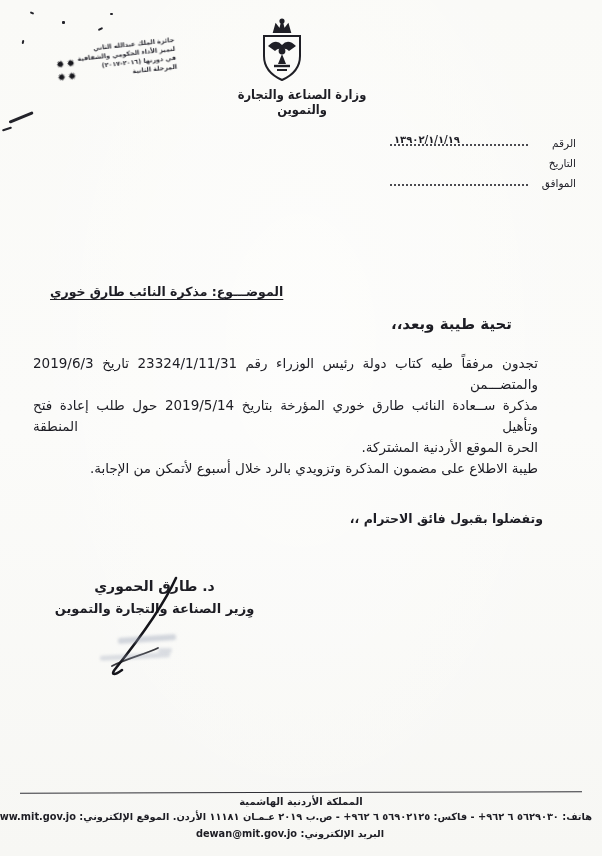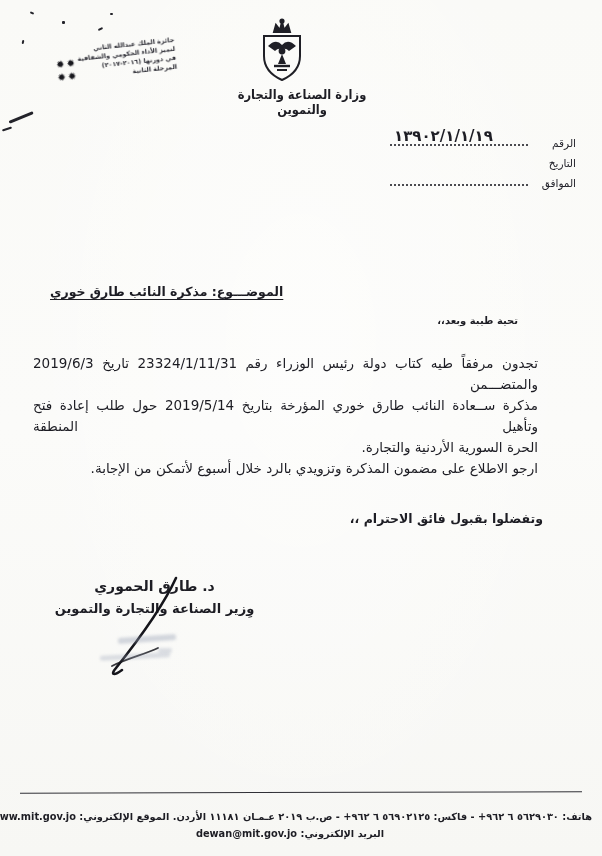--- a/index.html
+++ b/index.html
@@ -42,28 +42,28 @@
     transform:scaleY(1.12);
     filter:blur(.35px);
   }
   
   .ref{right:26px;top:129px;width:186px;direction:rtl;}
   .ref-row{display:flex;align-items:flex-end;height:20px;direction:rtl;}
   .ref-label{width:46px;font-size:10.5px;font-weight:normal;color:#23232b;white-space:nowrap;filter:blur(.25px);}
   .ref-leader{flex:1;position:relative;border-bottom:2px dotted #4a4a50;height:13px;margin:0 2px 3px 0;}
   .ref-value{
     position:absolute;left:4px;bottom:-1px;
-    font-size:15px;font-weight:bold;white-space:nowrap;
+    font-size:10px;font-weight:bold;white-space:nowrap;
     direction:rtl;filter:blur(.2px);
   }
   
   .addressee{right:44px;top:212px;font-size:14px;font-weight:bold;direction:rtl;white-space:nowrap;}
   .subject{left:50px;top:284px;font-size:12.5px;font-weight:bold;direction:rtl;white-space:nowrap;
            text-decoration:underline;text-underline-offset:3px;}
-  .greeting{right:84px;top:315px;font-size:10px;font-weight:bold;direction:rtl;white-space:nowrap;}
+  .greeting{right:90px;top:315px;font-size:15px;font-weight:bold;direction:rtl;white-space:nowrap;}
   .body-par{left:33px;top:353px;width:505px;direction:rtl;font-size:13.5px;line-height:21px;color:#1c1c23;}
   .body-par .just{text-align:justify;text-align-last:justify;}
   .body-par .rt{text-align:right;}
   .closing{right:59px;top:511px;font-size:12.5px;font-weight:bold;direction:rtl;white-space:nowrap;}
   
   .sig-block{left:52px;top:578px;width:205px;text-align:center;direction:rtl;}
   .sig-name{font-size:14px;font-weight:bold;}
   .sig-title{font-size:13px;font-weight:bold;margin-top:7px;white-space:nowrap;}
   .sig-stroke{left:88px;top:570px;width:125px;height:115px;pointer-events:none;}
   .smudge{position:absolute;background:#97a0b4;opacity:.4;filter:blur(1.6px);border-radius:2px;}
@@ -134,37 +134,38 @@
   </div>
 
 
   <div class="abs subject">الموضـــوع: مذكرة النائب طارق خوري</div>
 
   <div class="abs greeting">تحية طيبة وبعد،،</div>
 
   <div class="abs body-par">
     <div class="just">تجدون مرفقاً طيه كتاب دولة رئيس الوزراء رقم 23324/1/11/31 تاريخ 2019/6/3 والمتضـــمن</div>
     <div class="just">مذكرة ســعادة النائب طارق خوري المؤرخة بتاريخ 2019/5/14 حول طلب إعادة فتح وتأهيل المنطقة</div>
-    <div class="rt">الحرة السورية الأردنية والتجارة.</div>
-    <div class="rt">ارجو الاطلاع على مضمون المذكرة وتزويدي بالرد خلال أسبوع لأتمكن من الإجابة.</div>
+    <div class="rt">الحرة الموقع الأردنية المشتركة.</div>
+    <div class="rt">طيبة الاطلاع على مضمون المذكرة وتزويدي بالرد خلال أسبوع لأتمكن من الإجابة.</div>
   </div>
 
   <div class="abs sig-block">
     <div class="sig-name">د. طارق الحموري</div>
     <div class="sig-title">وِزير الصناعة والتجارة والتموين</div>
   </div>
 
   <div class="abs closing">وتفضلوا بقبول فائق الاحترام ،،</div>
 
   <svg class="abs sig-stroke" viewBox="0 0 125 115">
     <path d="M88 8 C76 34 52 68 28 98 C22 105 26 106 34 100" fill="none" stroke="#15151b" stroke-width="2.6" stroke-linecap="round"></path>
     <path d="M24 96 C40 88 58 84 70 78" fill="none" stroke="#15151b" stroke-width="1.8" stroke-linecap="round" opacity=".85"></path>
   </svg>
 
   <div class="smudge" style="left:118px;top:636px;width:58px;height:6px;transform:rotate(-4deg);"></div>
   <div class="smudge" style="left:100px;top:654px;width:70px;height:5px;transform:rotate(-3deg);opacity:.32;"></div>
   <div class="smudge" style="left:158px;top:648px;width:14px;height:5px;opacity:.3;"></div>
 
   <div class="abs footer-rule"></div>
+  <div class="abs footer-kingdom">المملكة الأردنية الهاشمية</div>
   <div class="abs footer-contact">هاتف: ٥٦٢٩٠٣٠ ٦ ٩٦٢+ - فاكس: ٥٦٩٠٢١٢٥ ٦ ٩٦٢+ - ص.ب ٢٠١٩ عـمـان ١١١٨١ الأردن. الموقع الإلكتروني: www.mit.gov.jo</div>
   <div class="abs footer-email">البريد الإلكتروني: dewan@mit.gov.jo</div>
 
 </div>
 
 </body></html>

